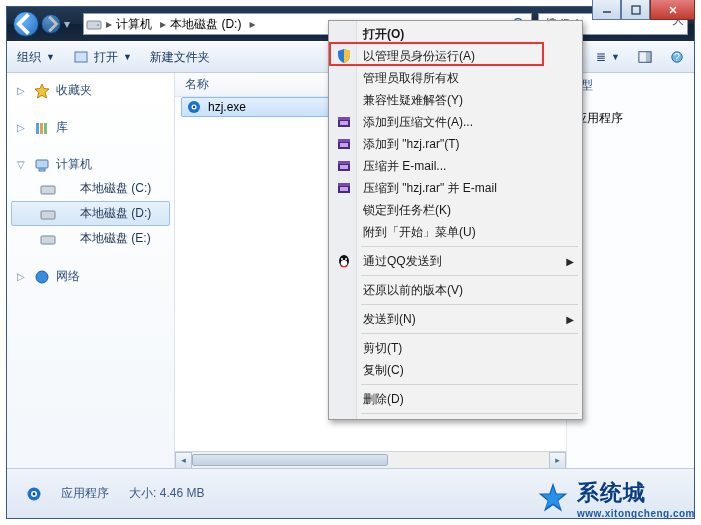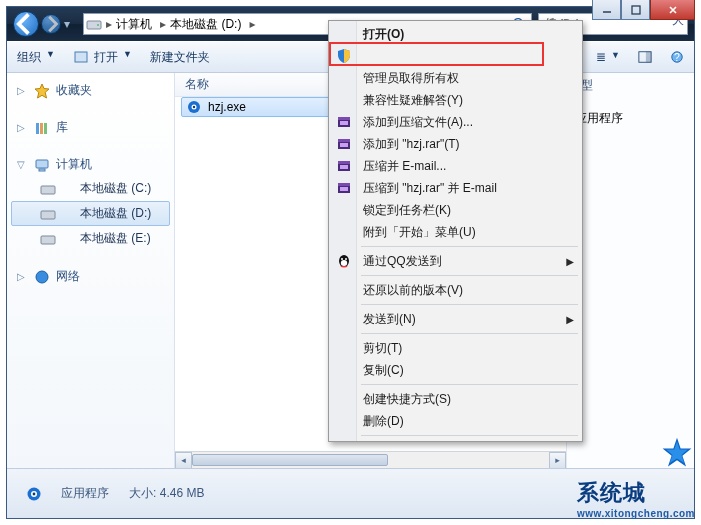--- a/index.html
+++ b/index.html
@@ -17,21 +17,21 @@
 .navbtn.fwd { width: 20px; height: 20px; margin-left: 2px; opacity: .7; }
 .navdrop { width: 12px; height: 24px; display: flex; align-items: center; justify-content: center; color: #9fb6d0; }
 
 .address { flex: 1; height: 22px; background: #fff; border: 1px solid #8a9bb0; margin: 0 6px 0 10px; display: flex; align-items: center; padding: 0 2px; position: relative; }
 .addseg { display: flex; align-items: center; height: 100%; padding: 0 4px; gap: 4px; }
 .addseg .tri { color: #555; }
 .address .refresh { margin-left: auto; padding: 0 4px; color: #1d5fa6; }
 .searchbox { width: 150px; height: 22px; background: #fff; border: 1px solid #8a9bb0; display: flex; align-items: center; padding: 0 4px; color: #7a7a7a; font-style: italic; font-weight: bold; }
 
 .toolbar { height: 32px; background: linear-gradient(#f6f9fd,#dfe9f5); border-top: 1px solid #fff; border-bottom: 1px solid #bfcde0; display: flex; align-items: center; padding: 0 10px; gap: 18px; }
-.toolbar .item { display: flex; gap: 5px; color: #1b3a63; }
+.toolbar .item { display: flex; align-items: center; gap: 5px; color: #1b3a63; }
 .toolbar .spacer { flex: 1; }
 .toolbar .dim { color: #20446f; }
 
 .body { flex: 1; display: flex; min-height: 0; background: #fff; }
 .sidebar { width: 168px; border-right: 1px solid #d9e2ee; padding: 6px 4px; overflow: hidden; background: linear-gradient(#fff,#f3f7fb); position: relative; }
 .side-group { margin-bottom: 14px; }
 .side-head { display: flex; align-items: center; gap: 6px; padding: 3px 6px; color: #2b4f7d; font-weight: 500; }
 .side-item { display: flex; align-items: center; gap: 24px; padding: 3px 6px 3px 28px; color: #22385a; border: 1px solid transparent; border-radius: 2px; }
 .side-item.sel { background: linear-gradient(#e8f1fb,#d5e6f7); border-color: #9dc1e8; }
 .tri-exp { color: #6c88ab; width: 11px; font-size: 10px; }
@@ -66,21 +66,21 @@
 .star svg path { fill: #f3c13a; stroke: #b8860b; }
 .hdd rect { fill: #cfd6df; stroke: #7d8a9c; }
 .computer rect { fill: #b9d6f2; stroke: #4a7db2; }
 .globe circle { fill: #3a8dde; stroke: #1d5fa6; }
 
 .scroll-h { height: 17px; background: #f0f0f0; border-top: 1px solid #d0d6de; display: flex; align-items: center; }
 .scroll-h .track { flex: 1; height: 100%; background: #f0f0f0; position: relative; }
 .scroll-h .thumb { position: absolute; left: 0; width: 55%; top: 2px; bottom: 2px; background: linear-gradient(#dde5ef,#c3d1e2); border: 1px solid #9fb2c9; border-radius: 2px; }
 .scroll-h .btn { width: 17px; height: 17px; background: linear-gradient(#f3f6fa,#d9e2ee); border: 1px solid #b6c4d6; display: flex; align-items: center; justify-content: center; color: #4d6a8e; font-size: 9px; }
 
-.watermark { position: absolute; right: 6px; bottom: 6px; z-index: 90; display: flex; align-items: flex-end; gap: 6px; color: #0a3d80; font-weight: 700; flex-direction: column; }
+.watermark { position: absolute; right: 6px; bottom: 6px; z-index: 90; display: flex; align-items: center; gap: 6px; color: #0a3d80; font-weight: 700; }
 .watermark .logo { width: 36px; height: 36px; }
 .watermark .t1 { font-size: 22px; letter-spacing: 1px; }
 .watermark .t2 { font-size: 10px; color: #1f5aa5; letter-spacing: .5px; }
 </style>
 </head>
 <body>
 
 <div class="titlebar-controls">
   <div class="tbtn">
       <svg viewBox="0 0 10 10">
@@ -303,20 +303,21 @@
       <div class="ctxitem bold">
         <span>打开(O)</span>
       </div>
       <div class="ctxitem">
         <span class="ic">
           <svg viewBox="0 0 16 16">
             <path d="M8 1l6 2v4c0 4-3 7-6 8-3-1-6-4-6-8V3z" fill="#2a7bd4"></path>
             <path d="M8 1l6 2v4c0 4-3 7-6 8z" fill="#f5c23d"></path>
           </svg>
         </span>
+        <span>以管理员身份运行(A)</span>
       </div>
       <div class="ctxitem">
         <span>管理员取得所有权</span>
       </div>
       <div class="ctxitem">
         <span>兼容性疑难解答(Y)</span>
       </div>
       <div class="ctxitem">
         <span class="ic">
           <svg viewBox="0 0 16 16">
@@ -387,23 +388,20 @@
         <span class="arrow">▶</span>
       </div>
       <div class="ctxsep"></div>
       <div class="ctxitem">
         <span>剪切(T)</span>
       </div>
       <div class="ctxitem">
         <span>复制(C)</span>
       </div>
       <div class="ctxsep"></div>
-      <div class="ctxitem">
-        <span>创建快捷方式(S)</span>
-      </div>
       <div class="ctxitem">
         <span>删除(D)</span>
       </div>
       <div class="ctxsep"></div>
     </div>
 </div>
 <div class="ctxhilite"></div>
 
 <div class="watermark">
   <svg class="logo" viewBox="0 0 40 40">

